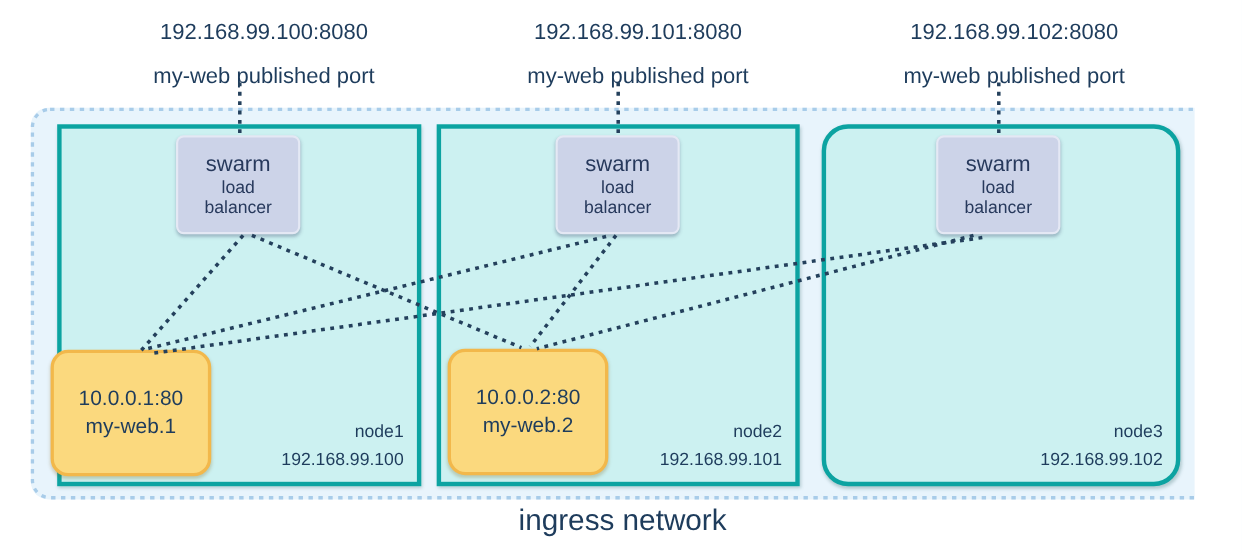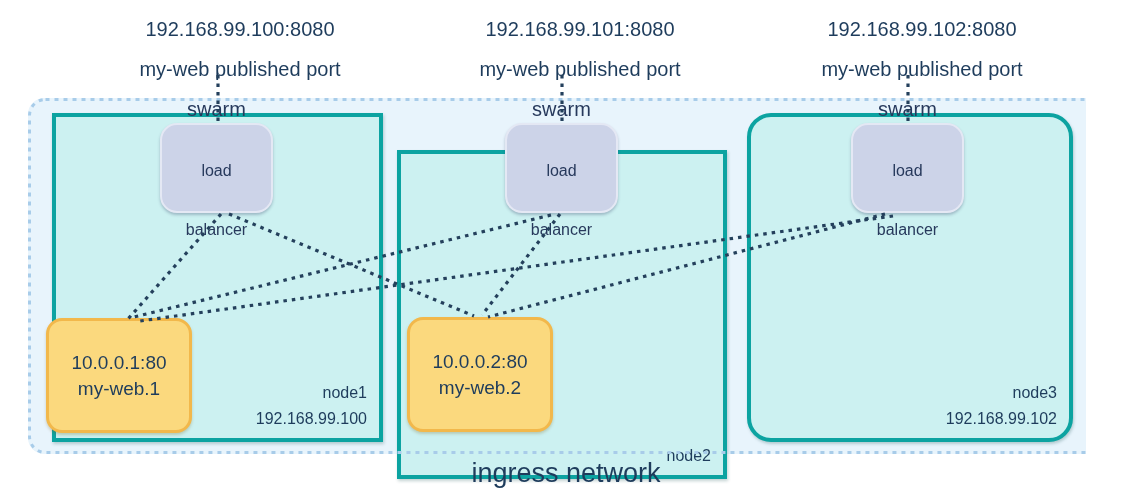--- a/index.html
+++ b/index.html
@@ -26,24 +26,24 @@
     background:var(--ingress-fill);border-radius:16px;}
   .ingress-caption{position:absolute;left:28px;top:458px;width:1076px;text-align:center;
     font-size:27px;font-weight:400;color:var(--navy);}
 
   .node{position:absolute;top:113px;height:329px;background:var(--node-fill);
     border:4px solid var(--teal);box-shadow:1px 2px 3px rgba(20,80,80,0.25);}
   .node-label{position:absolute;right:12px;bottom:6px;text-align:right;
     font-size:16px;line-height:26px;color:var(--navy);}
 
   .lb{position:absolute;top:123px;width:113px;height:90px;background:var(--lb-fill);
-    border:2px solid var(--lb-border);border-radius:17px;
+    border:2px solid var(--lb-border);border-radius:7px;
     box-shadow:0 2px 3px rgba(50,60,100,0.30);
     display:flex;flex-direction:column;align-items:center;justify-content:center;
-    color:#27395c;gap:40px;}
+    color:#27395c;}
   .lb .l1{font-size:20px;line-height:23px;}
   .lb .l2,.lb .l3{font-size:16px;line-height:19px;text-align:right;}
 
   .task{position:absolute;width:146px;height:115px;background:var(--task-fill);
     border:3px solid var(--task-border);border-radius:16px;
     box-shadow:0 2px 3px rgba(120,90,10,0.25);
     display:flex;flex-direction:column;align-items:center;justify-content:center;
     color:#1e3c5c;font-size:19px;line-height:26px;}
 
   .overlay{position:absolute;left:0;top:0;width:1129px;height:503px;pointer-events:none;}
@@ -68,23 +68,24 @@
 
   <div class="ingress-box"></div>
 
   <div class="node" style="left:52px;width:331px;">
     <div class="node-label">
       <div>node1</div>
       <div>192.168.99.100</div>
     </div>
   </div>
 
-  <div class="node" style="left:397px;width:330px;margin-top:37px;">
+  <div class="node" style="left:397px;width:330px;">
     <div class="node-label">
       <div>node2</div>
+      <div>192.168.99.101</div>
     </div>
   </div>
 
   <div class="node" style="left:747px;width:326px;border-radius:24px;">
     <div class="node-label">
       <div>node3</div>
       <div>192.168.99.102</div>
     </div>
   </div>
 

